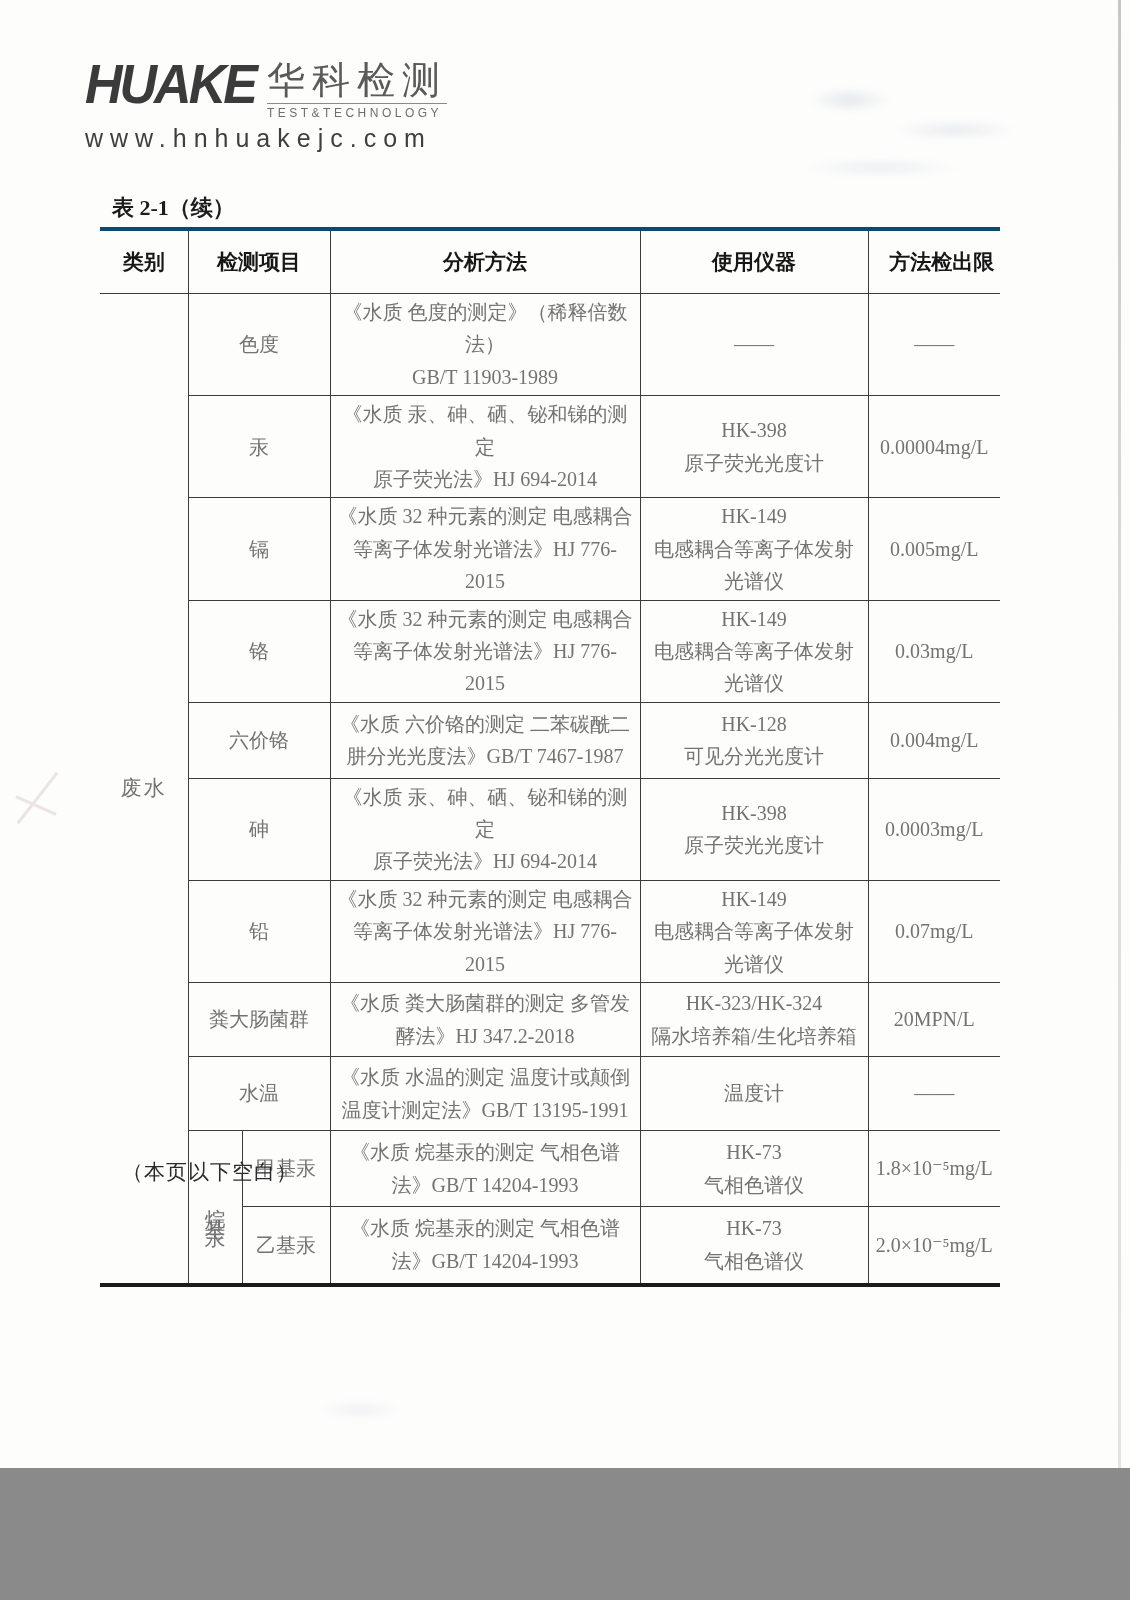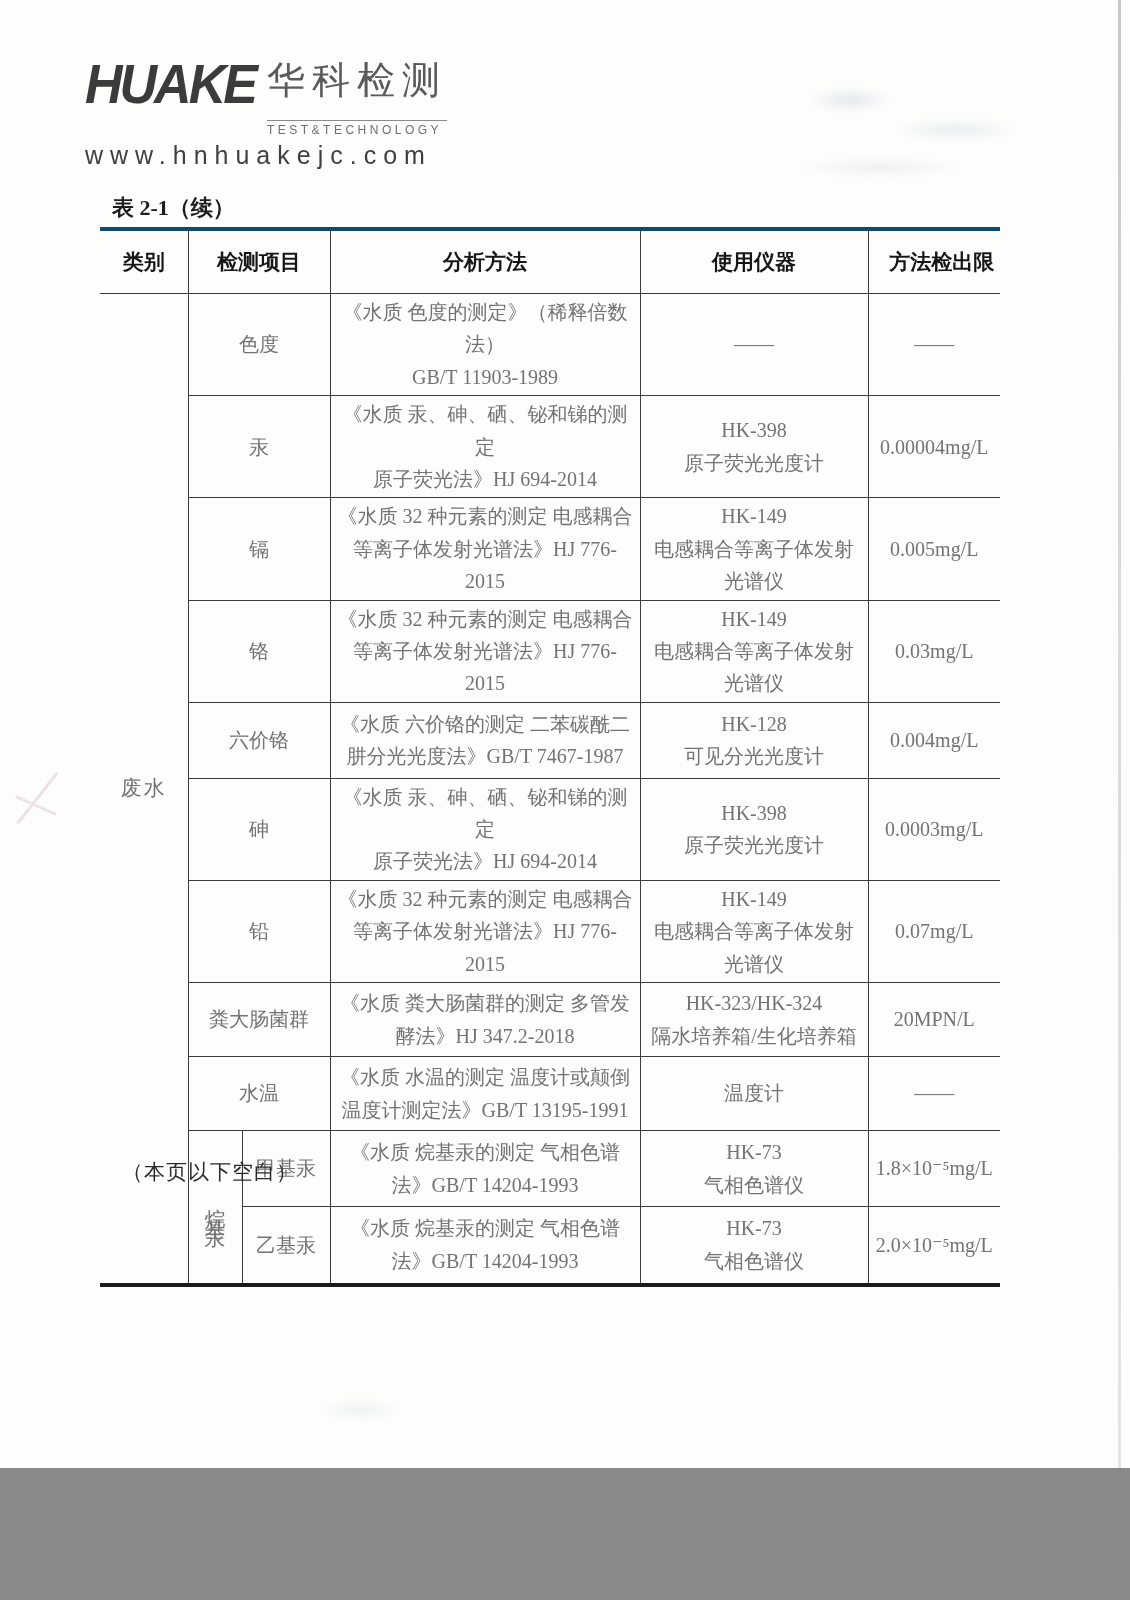--- a/index.html
+++ b/index.html
@@ -50,21 +50,21 @@
     color:#3b3b3b;transform:scaleY(1.05);
   }
   .logo-cn-wrap{margin-left:12px;}
   .logo-cn{
     font-size:38px;line-height:44px;letter-spacing:7px;
     color:#5a5a5a;white-space:nowrap;
   }
   .logo-sub{
     font-family:"Liberation Sans","DejaVu Sans",sans-serif;
     font-size:12px;letter-spacing:3.5px;color:#6e6e6e;
-    border-top:1px solid #8a8a8a;padding-top:2px;margin-top:18px;
+    border-top:1px solid #8a8a8a;padding-top:2px;margin-top:1px;
     white-space:nowrap;
   }
   .logo-web{
     font-family:"Liberation Sans","DejaVu Sans",sans-serif;
     font-size:25px;letter-spacing:7px;color:#3f3f3f;margin-top:4px;
     white-space:nowrap;
   }
   .doc-number{
     position:absolute;left:85px;top:147px;
     font-size:21px;color:#2a2a2a;letter-spacing:1px;

